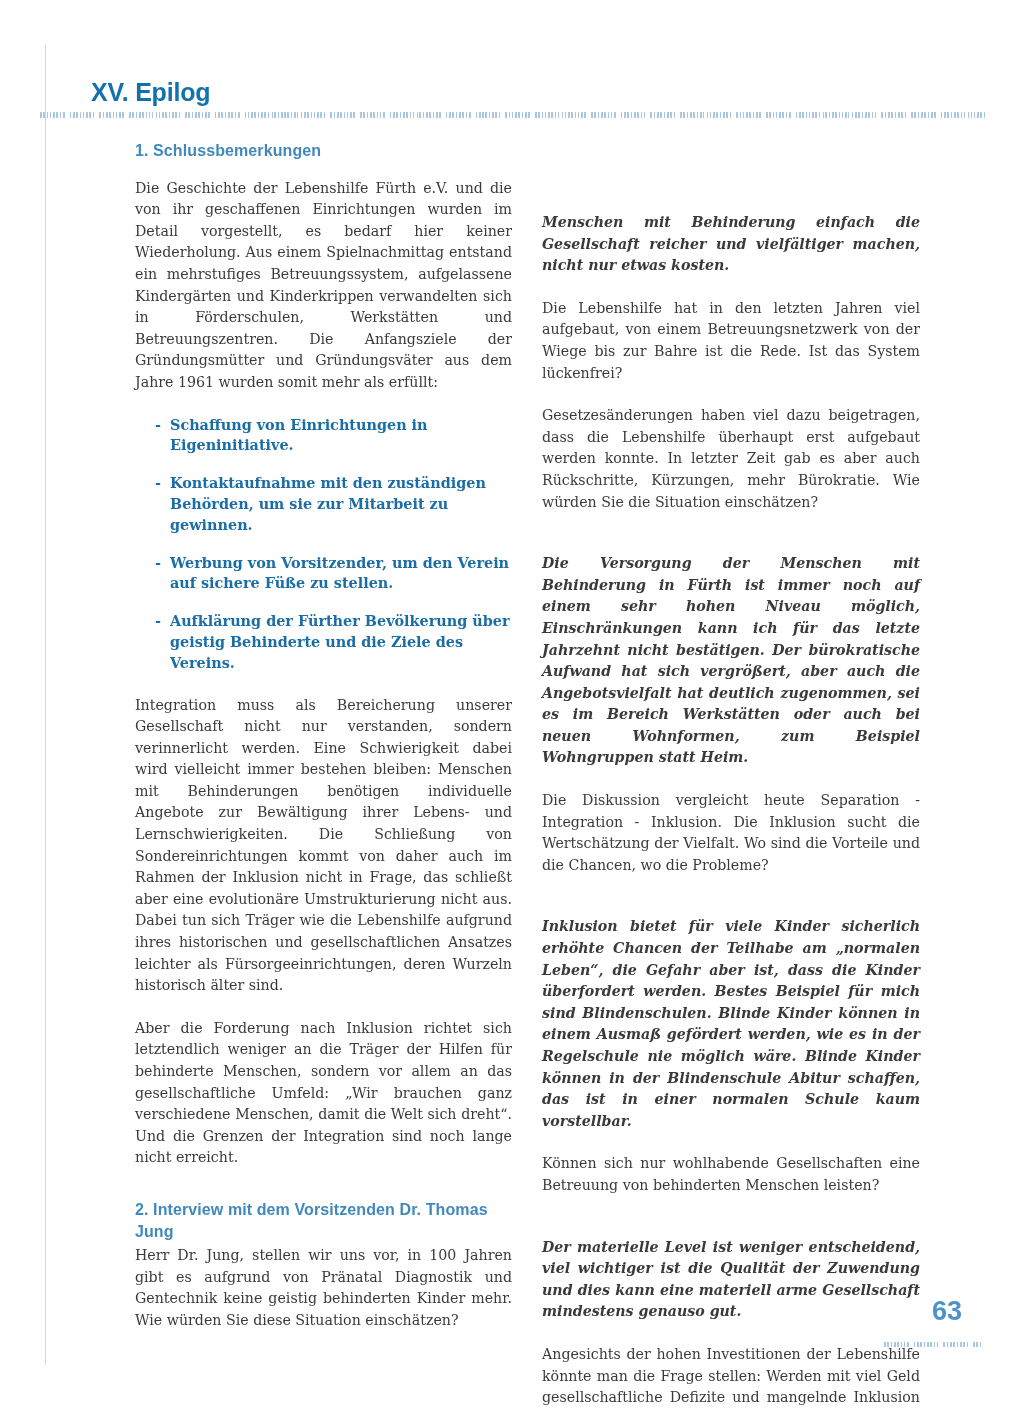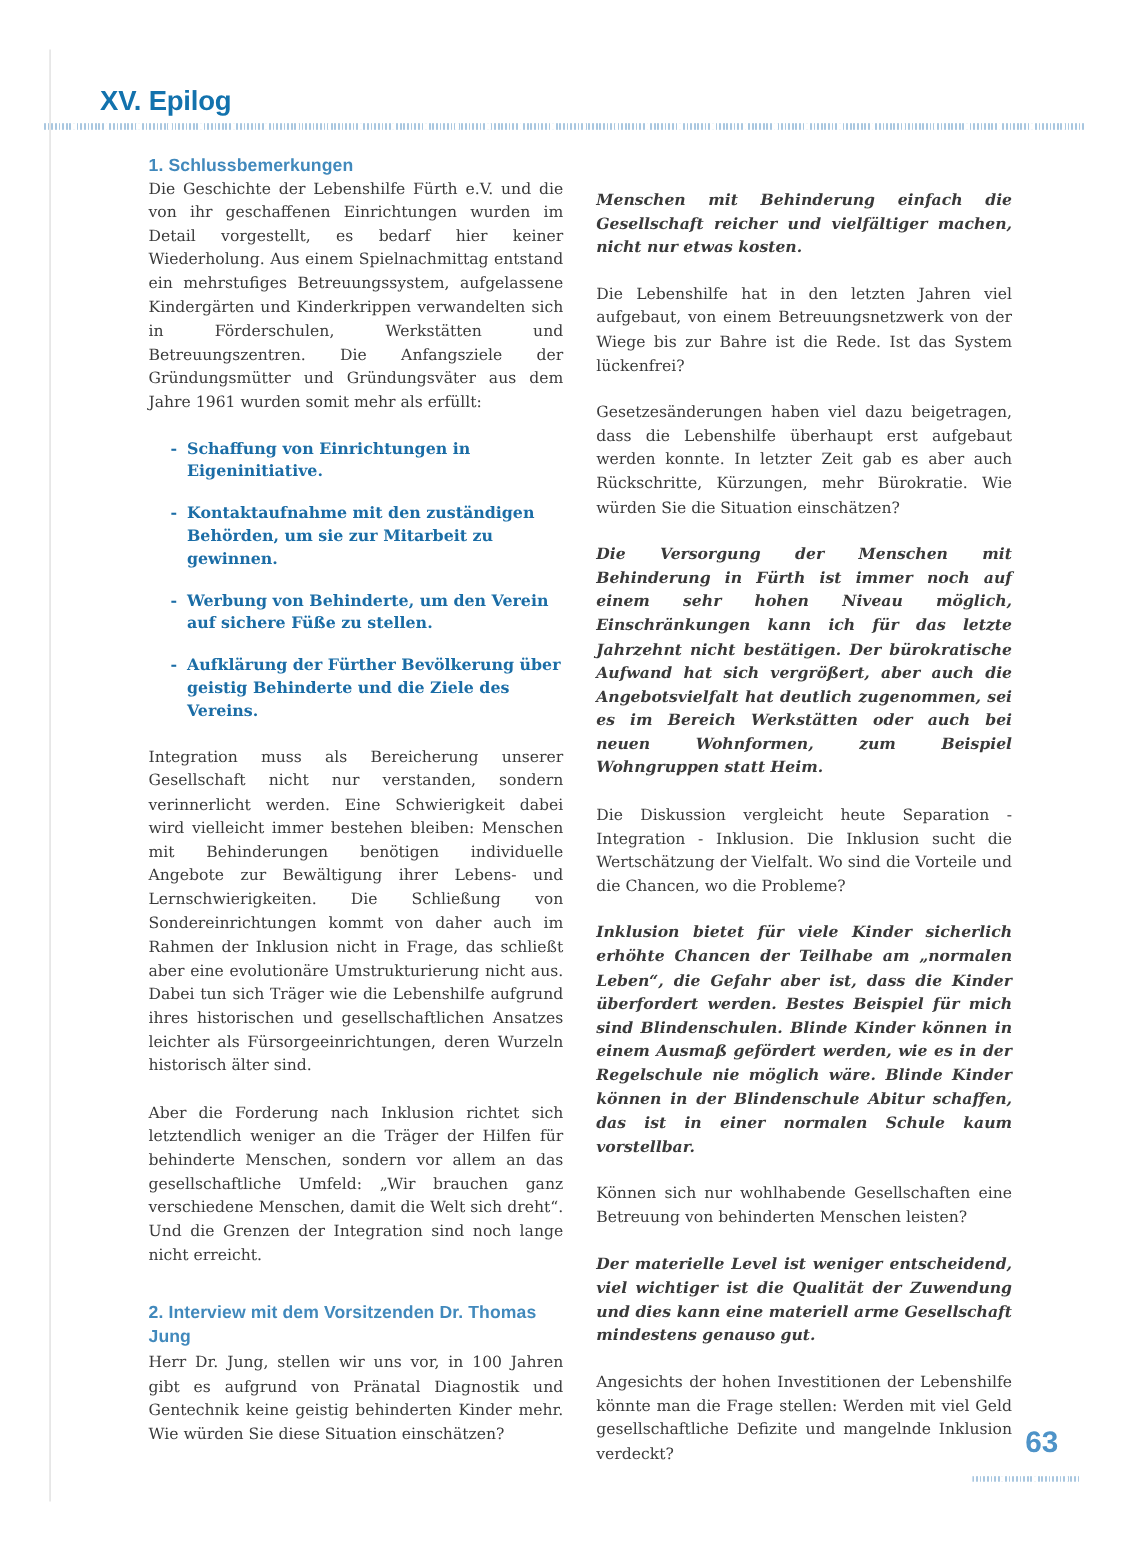--- a/index.html
+++ b/index.html
@@ -42,26 +42,26 @@
     position:absolute;
     font-size:14.2px;line-height:21.6px;
     text-align:justify;
   }
   .col-left{left:135px;top:140px;width:377px;}
   .col-right{left:542px;top:172px;width:378px;}
   .section-heading{
     font-family:"Liberation Sans", sans-serif;
     font-size:16px;font-weight:bold;
     color:var(--section-blue);
-    margin:0 0 0 0;text-align:left;letter-spacing:0.1px;
+    margin:0 0 16px 0;text-align:left;letter-spacing:0.1px;
   }
   .section-heading.second{margin:30px 0 3px 0;}
   p.para{margin:0 0 21px 0;}
   p.lead{font-weight:bold;}
-  p.answer{font-style:italic;font-weight:600;}
+  p.answer{font-style:italic;font-weight:600;margin-top:40px;}
   ul.goals{
     list-style:none;margin:2px 0 21px 0;padding:0 0 0 20px;
   }
   ul.goals li{
     display:flex;gap:9px;margin:0 0 17px 0;
     color:var(--bullet-blue);font-weight:bold;
     font-size:14.4px;line-height:20.8px;text-align:left;
   }
   ul.goals li .dash{flex:0 0 auto;}
   .page-number{
@@ -89,21 +89,21 @@
       <li>
         <span class="dash">-</span>
         <span>Schaffung von Einrichtungen in Eigeninitiative.</span>
       </li>
       <li>
         <span class="dash">-</span>
         <span>Kontaktaufnahme mit den zuständigen Behörden, um sie zur Mitarbeit zu gewinnen.</span>
       </li>
       <li>
         <span class="dash">-</span>
-        <span>Werbung von Behinderte, um den Verein auf sichere Füße zu stellen.</span>
+        <span>Werbung von Vorsitzender, um den Verein auf sichere Füße zu stellen.</span>
       </li>
       <li>
         <span class="dash">-</span>
         <span>Aufklärung der Fürther Bevölkerung über geistig Behinderte und die Ziele des Vereins.</span>
       </li>
     </ul>
 
     <p class="para">Integration muss als Bereicherung unserer Gesellschaft nicht nur verstanden, sondern verinnerlicht werden. Eine Schwierigkeit dabei wird vielleicht immer bestehen bleiben: Menschen mit Behinderungen benötigen individuelle Angebote zur Bewältigung ihrer Lebens- und Lernschwierigkeiten. Die Schließung von Sondereinrichtungen kommt von daher auch im Rahmen der Inklusion nicht in Frage, das schließt aber eine evolutionäre Umstrukturierung nicht aus. Dabei tun sich Träger wie die Lebenshilfe aufgrund ihres historischen und gesellschaftlichen Ansatzes leichter als Fürsorgeeinrichtungen, deren Wurzeln historisch älter sind.</p>
     <p class="para">Aber die Forderung nach Inklusion richtet sich letztendlich weniger an die Träger der Hilfen für behinderte Menschen, sondern vor allem an das gesellschaftliche Umfeld: „Wir brauchen ganz verschiedene Menschen, damit die Welt sich dreht“. Und die Grenzen der Integration sind noch lange nicht erreicht.</p>
 

